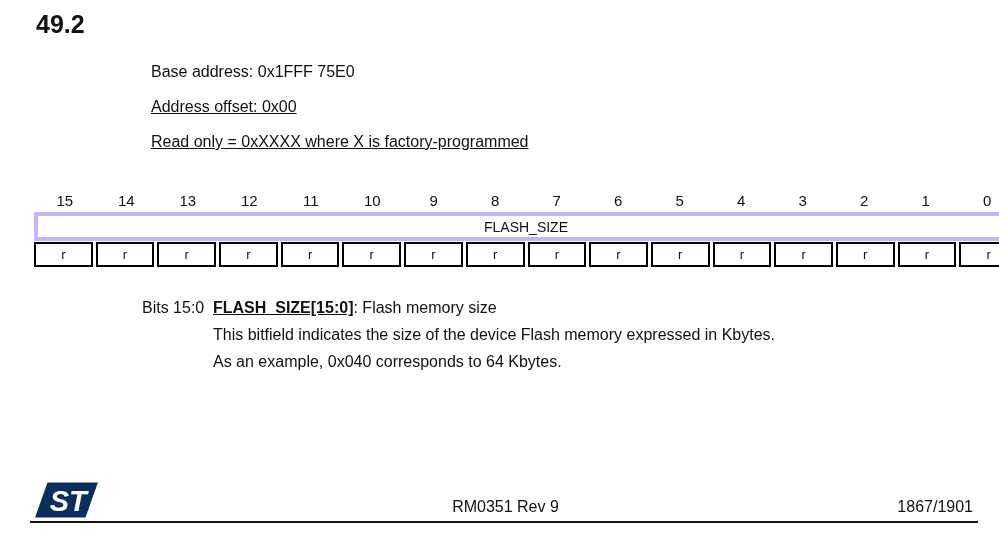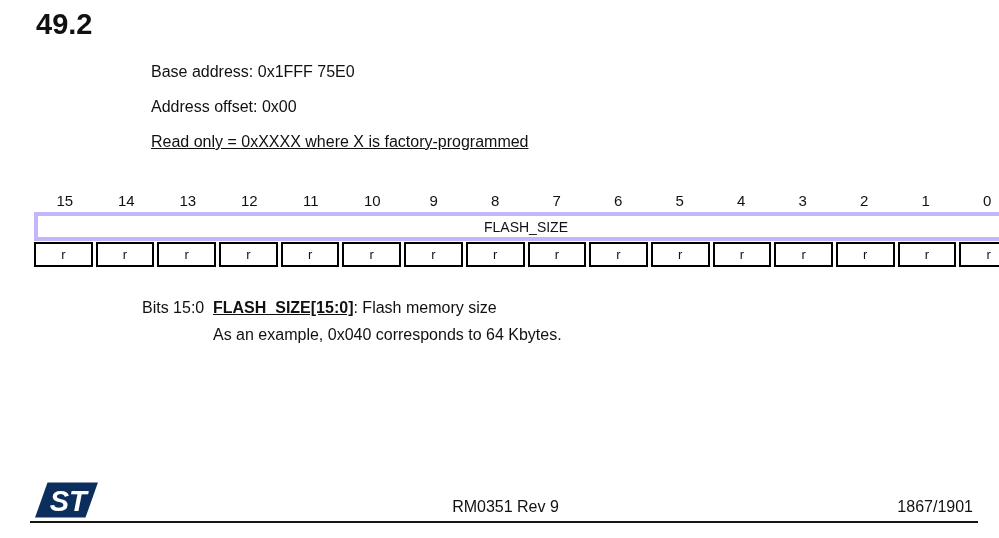--- a/index.html
+++ b/index.html
@@ -7,27 +7,27 @@
     position:relative;
     width:999px; height:538px;
     background:#ffffff;
     font-family:"Liberation Sans", sans-serif;
     color:#111111;
     overflow:hidden;
   }
   .abs { position:absolute; }
 
   
-  .sec-num   { left:36px;  top:9px;  font-size:29px; font-weight:bold; line-height:30px; }
+  .sec-num   { left:36px;  top:9px;  font-size:25px; font-weight:bold; line-height:30px; }
   .sec-title { left:151px; top:9px;  font-size:25px; font-weight:bold; line-height:30px; }
 
   
   .para { left:151px; font-size:16px; line-height:20px; }
   .para-1 { top:62px; }
-  .para-2 { top:97px; }
+  .para-2 { top:97px;text-decoration:underline; }
   .para-3 { top:132px;text-decoration:underline; }
 
   
   .reg-table { left:34px; top:191px; width:984px; }
   .bit-labels { display:flex; height:19px; font-size:15px; line-height:19px; }
   .bit-labels span { flex:1; text-align:center; }
   .field-row {
     margin-top:2px; height:29px; box-sizing:border-box;
     border:4px solid #c4b5fd;
     display:flex; align-items:center; justify-content:center;
@@ -100,20 +100,21 @@
       <div class="cell">r</div>
       <div class="cell">r</div>
       <div class="cell">r</div>
       <div class="cell">r</div>
     </div>
   </div>
 
   <div class="abs bits-label">Bits 15:0</div>
   <div class="abs bits-desc">
     <div><span class="bold">FLASH_SIZE[15:0]</span><span>: Flash memory size</span></div>
+    <div>This bitfield indicates the size of the device Flash memory expressed in Kbytes.</div>
     <div>As an example, 0x040 corresponds to 64 Kbytes.</div>
   </div>
 
   <div class="abs logo-box">
     <svg width="67" height="38" viewBox="0 0 190 110">
       <polygon points="40,4 186,4 150,106 4,106" fill="#0c2e5c"></polygon>
       <text x="100" y="88" font-size="84" font-weight="bold" font-style="italic" fill="#ffffff" text-anchor="middle" font-family="Liberation Sans, sans-serif">ST</text>
     </svg>
   </div>
   <div class="abs footer-rule"></div>

